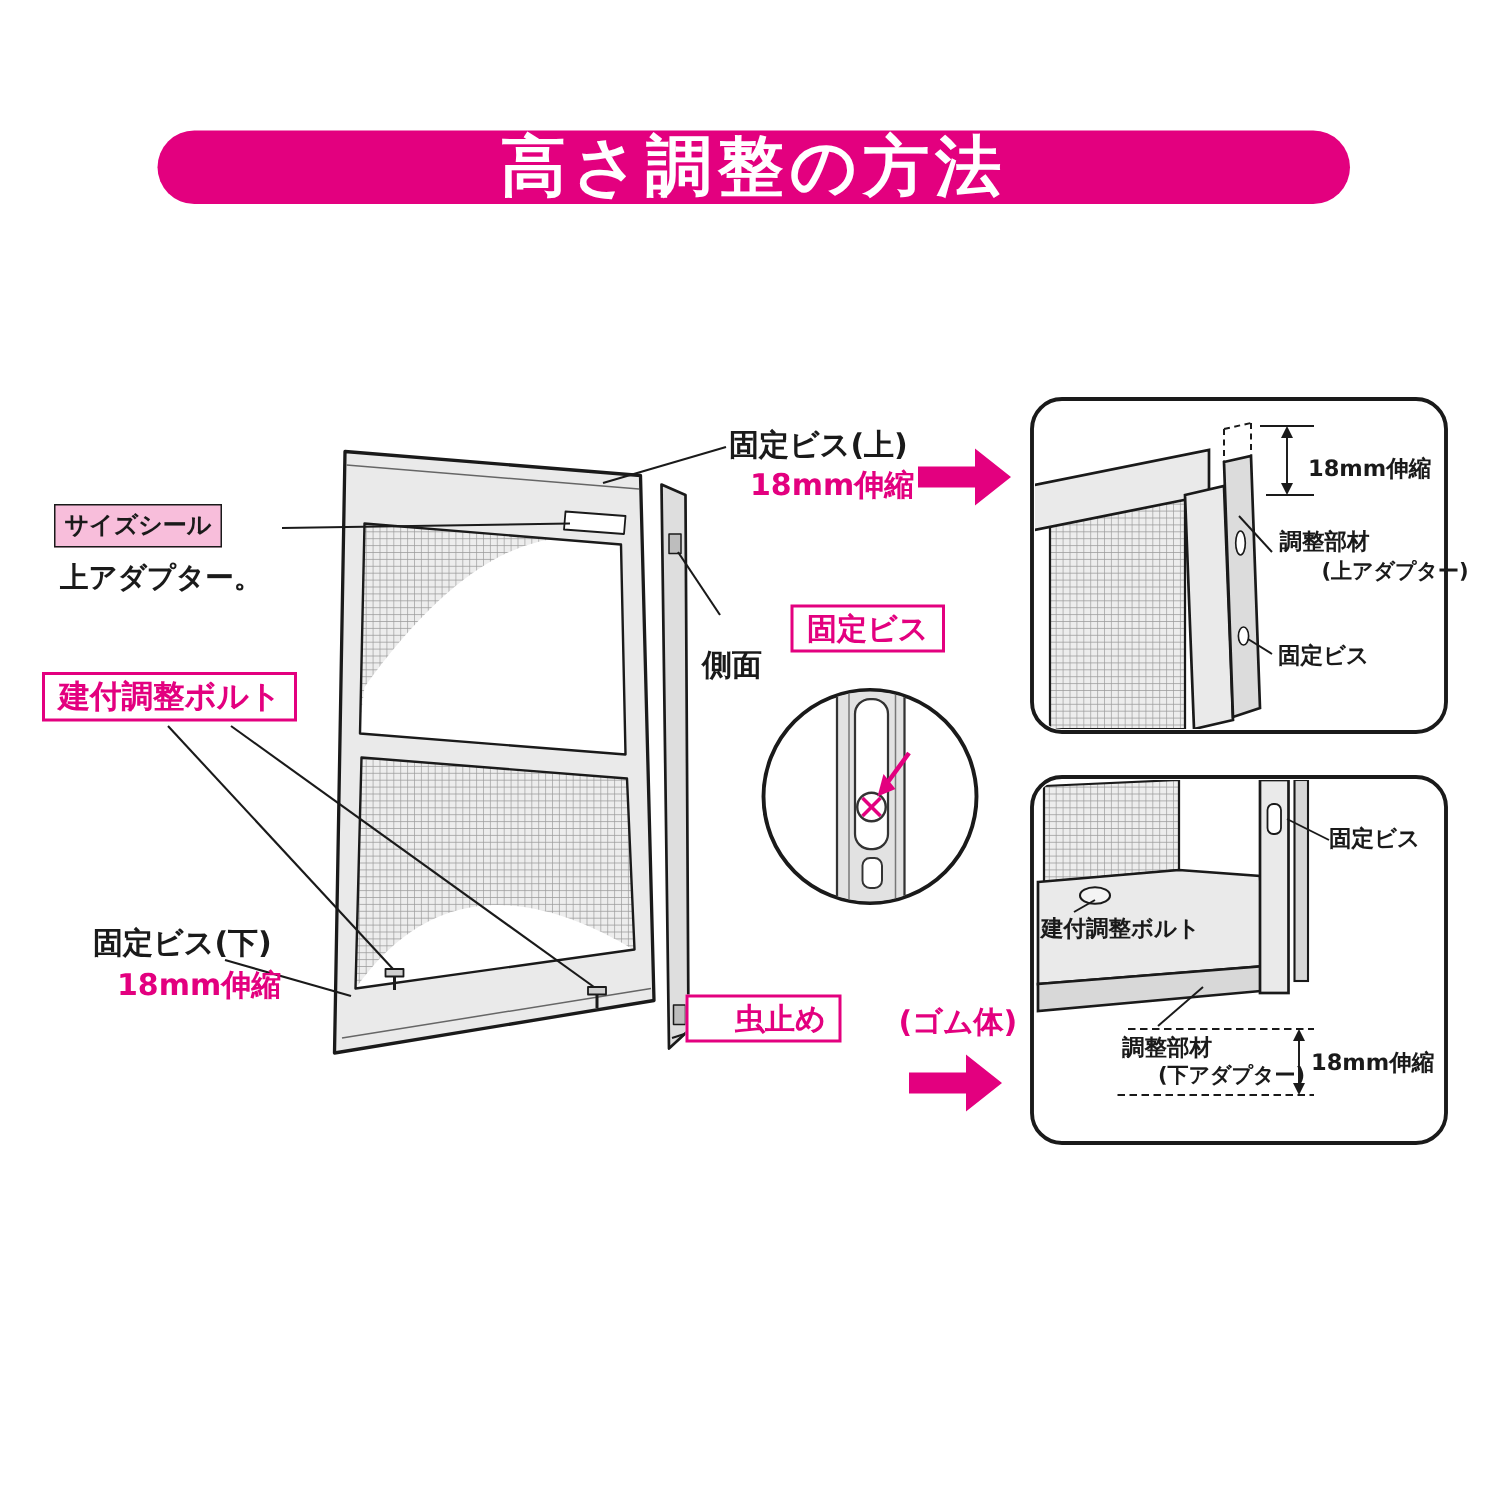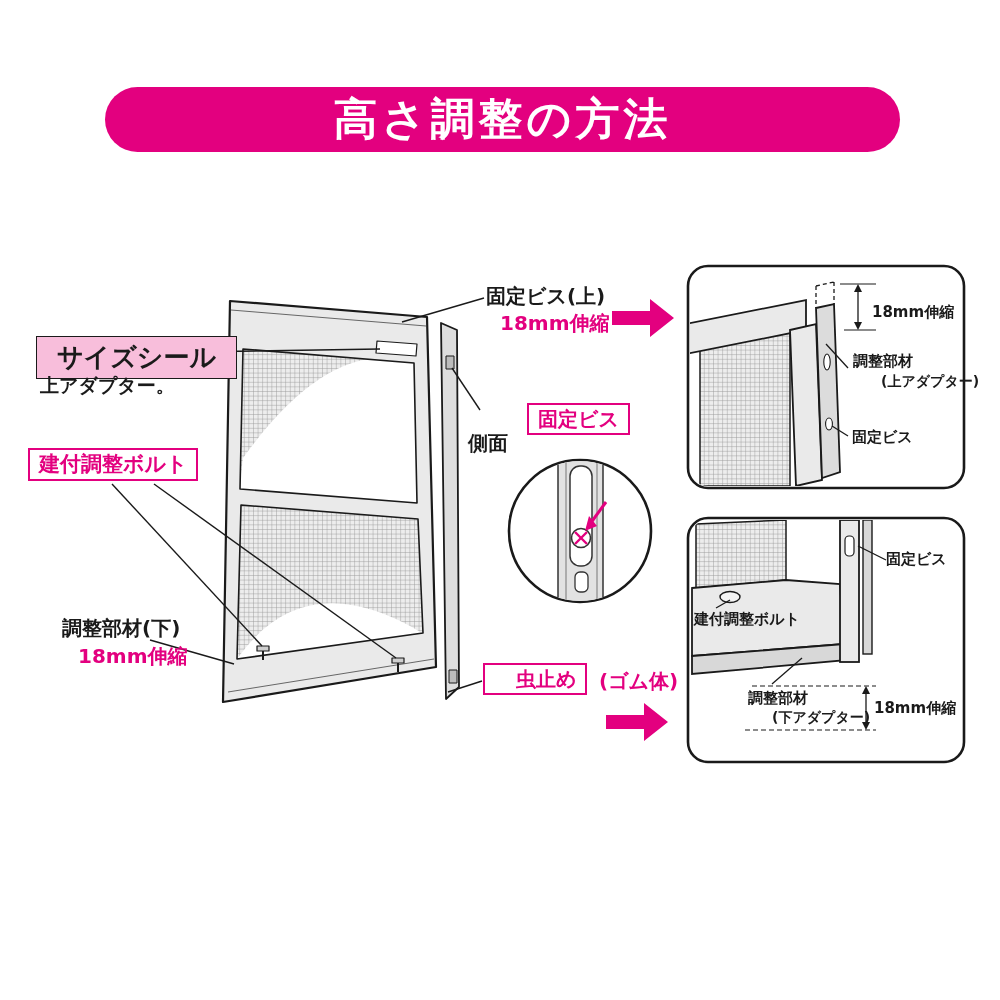--- a/index.html
+++ b/index.html
@@ -1,30 +1,30 @@
 <!DOCTYPE html>
 <html><head>
 <meta charset="utf-8">
 <style>
   html,body{margin:0;padding:0;background:#ffffff;}
   body{width:1000px;height:1000px;position:relative;overflow:hidden;
        font-family:"DejaVu Sans","Liberation Sans",sans-serif;color:#1a1a1a;}
   .stage{position:absolute;left:0;top:0;width:1000px;height:1000px;}
   svg.canvas{position:absolute;left:0;top:0;}
-  .banner{position:absolute;left:105px;top:87px;width:795px;height:65px;
+  .banner{position:absolute;left:105px;top:87px;width:795px;height:49px;
           background:#e3007f;border-radius:40px;display:flex;align-items:center;
           justify-content:center;color:#fff;font-size:44px;font-weight:800;
           letter-spacing:4px;white-space:nowrap;}
   .label{position:absolute;white-space:nowrap;font-weight:600;line-height:1.2;}
   .fs21{font-size:21px}.fs20{font-size:20px}.fs19{font-size:19px}
   .fs15{font-size:15px}.fs14{font-size:14px}
   .magenta{color:#e3007f;}
   .boxed{border:2.5px solid #e3007f;background:#fff;padding:2px 9px;font-weight:700;}
   .seal-box{position:absolute;left:36px;top:336px;border:1.5px solid #1a1a1a;
-            background:#f8bedb;padding:3px 20px;font-size:26px;font-weight:600;}
+            background:#f8bedb;padding:3px 6px;font-size:16px;font-weight:600;}
   .panel-label{font-weight:600;color:#1a1a1a;}
 </style>
 </head>
 <body>
 
 <div class="stage">
 
   <svg class="canvas" width="1000" height="1000" viewBox="0 0 1000 1000">
     <defs>
       <pattern id="mesh" width="4.6" height="4.6" patternUnits="userSpaceOnUse">
@@ -147,30 +147,30 @@
     </g>
   </svg>
 
   <div class="banner">高さ調整の方法</div>
 
   <div class="seal-box">サイズシール</div>
   <div class="label fs19" style="left:40px;top:374px;">上アダプター。</div>
 
   <div class="label fs21 magenta boxed" style="left:28px;top:448px;">建付調整ボルト</div>
 
-  <div class="label fs20" style="left:62px;top:616px;">調整部材(下)</div>
+  <div class="label fs20" style="left:62px;top:616px;">固定ビス(下)</div>
   <div class="label fs20 magenta" style="left:78px;top:644px;">18mm伸縮</div>
 
   <div class="label fs20" style="left:486px;top:284px;">固定ビス(上)</div>
   <div class="label fs20 magenta" style="left:500px;top:311px;">18mm伸縮</div>
 
   <div class="label fs20" style="left:468px;top:431px;">側面</div>
   <div class="label fs20 magenta boxed" style="left:527px;top:403px;">固定ビス</div>
 
-  <div class="label fs20 magenta boxed" style="left:483px;top:663px;padding-left:31px;">虫止め</div>
+  <div class="label fs20 magenta boxed" style="left:457px;top:663px;padding-left:31px;">虫止め</div>
   <div class="label fs20 magenta" style="left:599px;top:669px;font-weight:700;">(ゴム体)</div>
 
   <div class="label fs15 panel-label" style="left:872px;top:303px;">18mm伸縮</div>
   <div class="label fs15 panel-label" style="left:853px;top:352px;">調整部材</div>
   <div class="label fs14 panel-label" style="left:845px;top:373px;margin-left:36px;">(上アダプター)</div>
   <div class="label fs15 panel-label" style="left:852px;top:428px;">固定ビス</div>
 
   <div class="label fs15 panel-label" style="left:886px;top:550px;">固定ビス</div>
   <div class="label fs15 panel-label" style="left:694px;top:610px;">建付調整ボルト</div>
   <div class="label fs15 panel-label" style="left:748px;top:689px;">調整部材</div>

